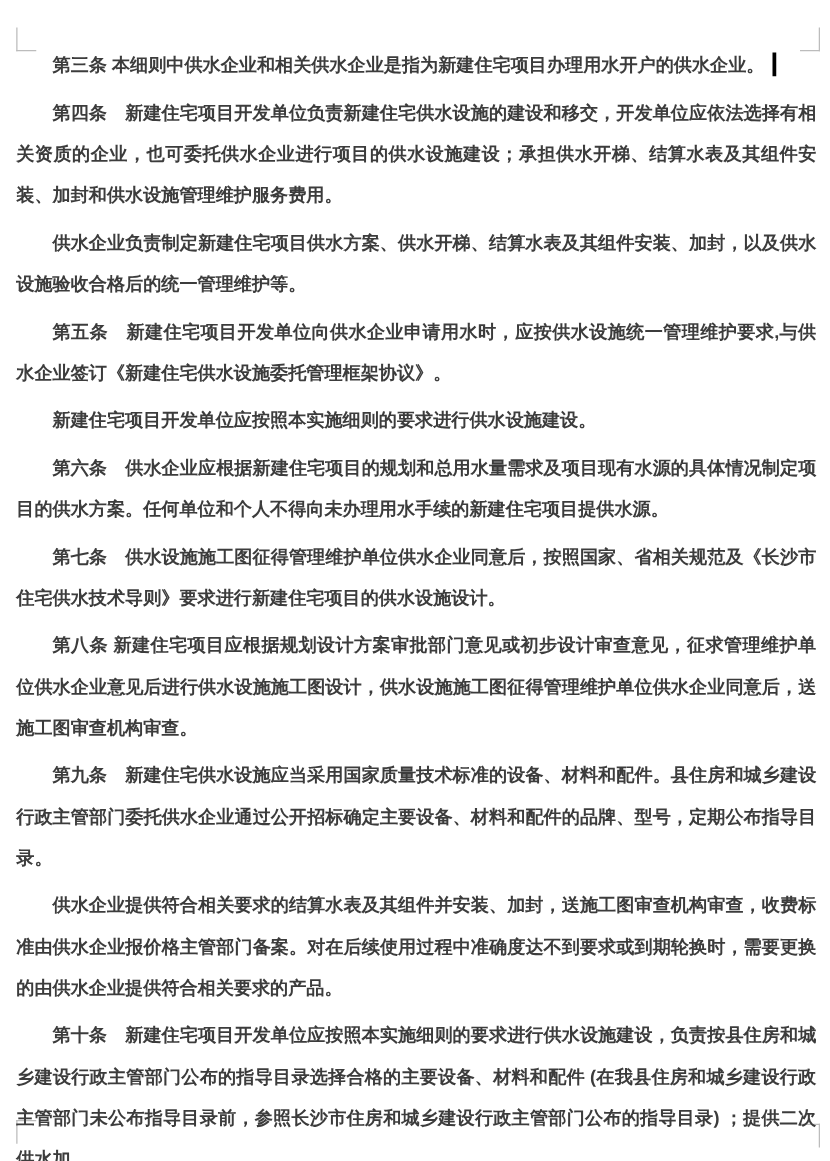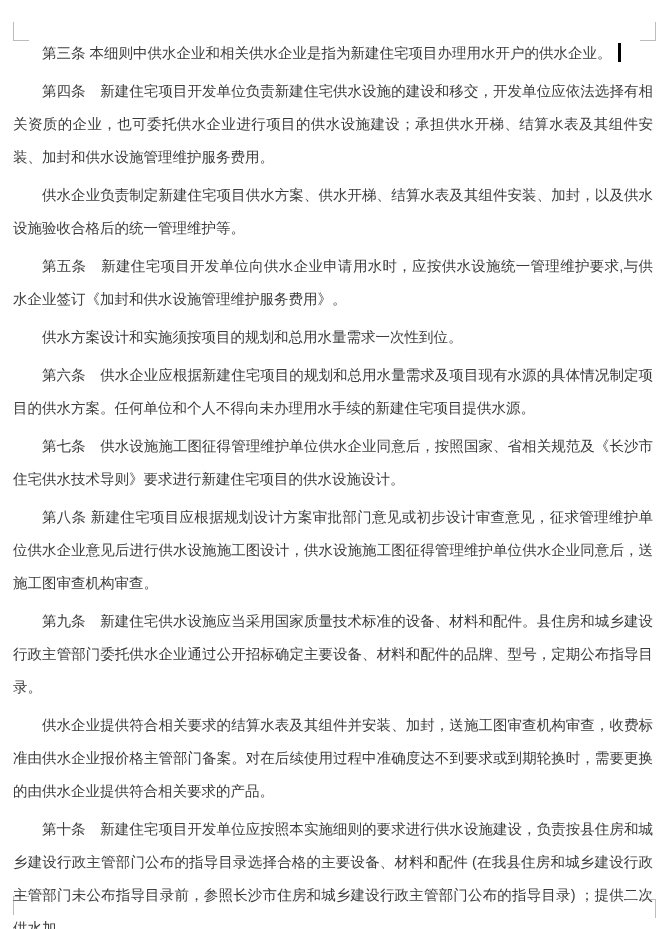--- a/index.html
+++ b/index.html
@@ -21,20 +21,21 @@
     width: 640px;
     color: var(--text-color, #3c3c3c);
     font-size: 14.5px;
     line-height: 33px;
     text-align: justify;
     text-justify: inter-ideograph;
   }
   p.para {
     margin: 0 0 5px 0;
     text-indent: 2em;
+    font-weight: bold;
   }
   .caret {
     display: inline-block;
     width: 3px;
     height: 19px;
     background: var(--caret-color, #000000);
     vertical-align: -4px;
     margin-left: 6px;
   }
   .mark {
@@ -54,22 +55,22 @@
 <div>
   <div class="mark tl"></div>
   <div class="mark tr"></div>
   <div class="mark bl"></div>
   <div class="mark br"></div>
 
   <div class="text-area">
       <p class="para">第三条 本细则中供水企业和相关供水企业是指为新建住宅项目办理用水开户的供水企业。<span class="caret"></span></p>
       <p class="para">第四条　新建住宅项目开发单位负责新建住宅供水设施的建设和移交，开发单位应依法选择有相关资质的企业，也可委托供水企业进行项目的供水设施建设；承担供水开梯、结算水表及其组件安装、加封和供水设施管理维护服务费用。</p>
       <p class="para">供水企业负责制定新建住宅项目供水方案、供水开梯、结算水表及其组件安装、加封，以及供水设施验收合格后的统一管理维护等。</p>
-      <p class="para">第五条　新建住宅项目开发单位向供水企业申请用水时，应按供水设施统一管理维护要求,与供水企业签订《加封和供水设施管理维护服务费用》。</p>
-      <p class="para">供水方案设计和实施须按项目的规划和总用水量需求一次性到位。</p>
+      <p class="para">第五条　新建住宅项目开发单位向供水企业申请用水时，应按供水设施统一管理维护要求,与供水企业签订《新建住宅供水设施委托管理框架协议》。</p>
+      <p class="para">新建住宅项目开发单位应按照本实施细则的要求进行供水设施建设。</p>
       <p class="para">第六条　供水企业应根据新建住宅项目的规划和总用水量需求及项目现有水源的具体情况制定项目的供水方案。任何单位和个人不得向未办理用水手续的新建住宅项目提供水源。</p>
       <p class="para">第七条　供水设施施工图征得管理维护单位供水企业同意后，按照国家、省相关规范及《长沙市住宅供水技术导则》要求进行新建住宅项目的供水设施设计。</p>
       <p class="para">第八条 新建住宅项目应根据规划设计方案审批部门意见或初步设计审查意见，征求管理维护单位供水企业意见后进行供水设施施工图设计，供水设施施工图征得管理维护单位供水企业同意后，送施工图审查机构审查。</p>
       <p class="para">第九条　新建住宅供水设施应当采用国家质量技术标准的设备、材料和配件。县住房和城乡建设行政主管部门委托供水企业通过公开招标确定主要设备、材料和配件的品牌、型号，定期公布指导目录。</p>
       <p class="para">供水企业提供符合相关要求的结算水表及其组件并安装、加封，送施工图审查机构审查，收费标准由供水企业报价格主管部门备案。对在后续使用过程中准确度达不到要求或到期轮换时，需要更换的由供水企业提供符合相关要求的产品。</p>
       <p class="para">第十条　新建住宅项目开发单位应按照本实施细则的要求进行供水设施建设，负责按县住房和城乡建设行政主管部门公布的指导目录选择合格的主要设备、材料和配件 (在我县住房和城乡建设行政主管部门未公布指导目录前，参照长沙市住房和城乡建设行政主管部门公布的指导目录) ；提供二次供水加</p>
     </div>
 </div>
 
 </body></html>

